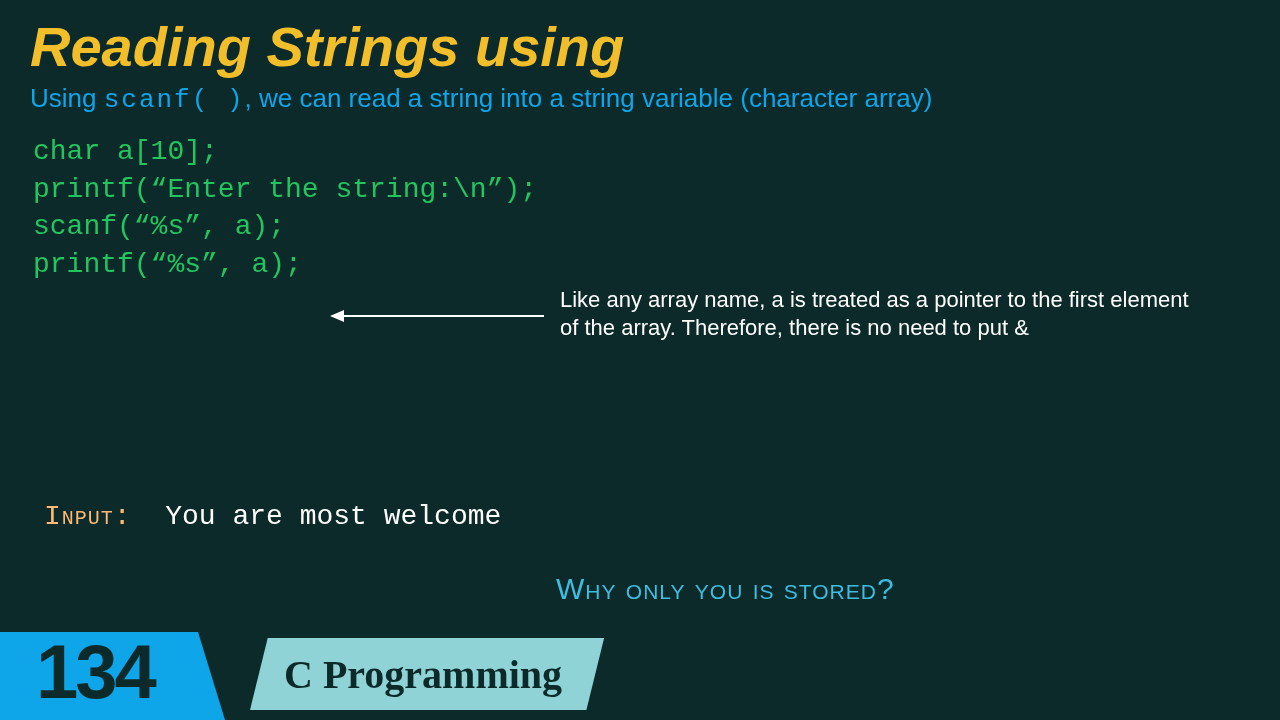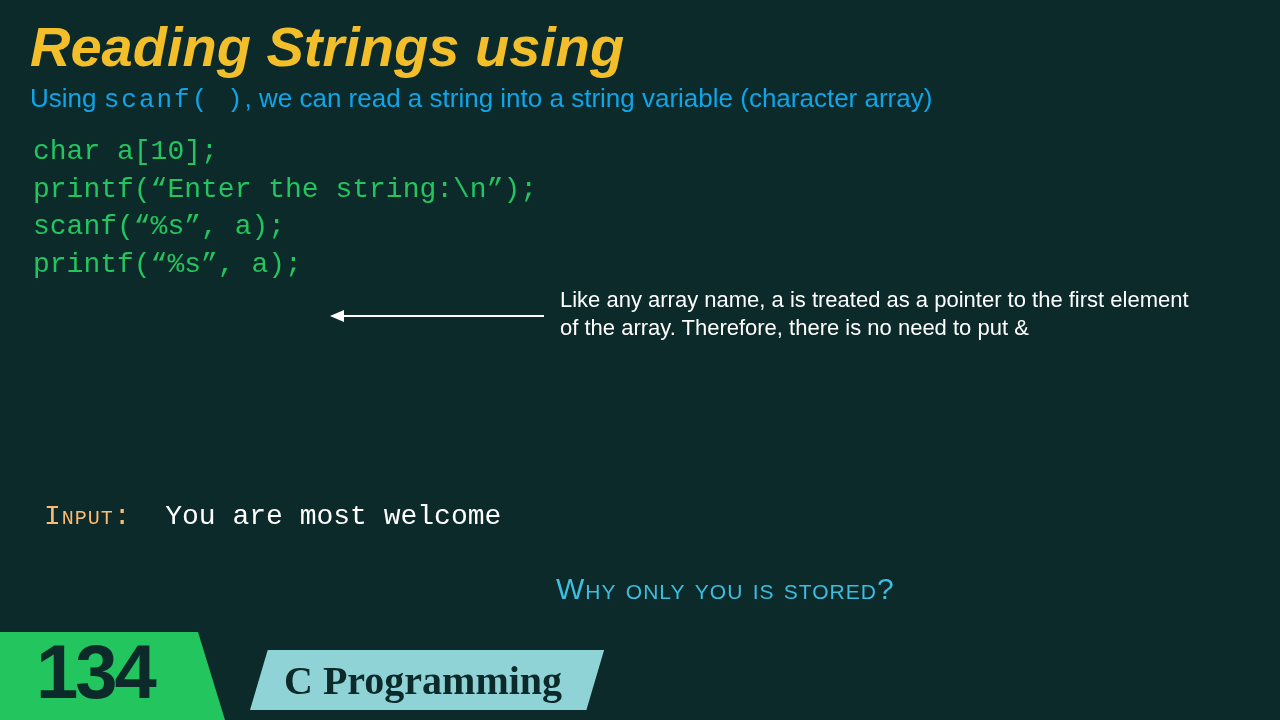--- a/index.html
+++ b/index.html
@@ -83,39 +83,39 @@
     bottom: 0;
     height: 90px;
     width: 100%;
   }
   .yellow-badge {
     position: absolute;
     left: 0;
     bottom: 0;
     width: 225px;
     height: 88px;
-    background: #22c55e;
+    background: #0ea5e9;
     clip-path: polygon(0 0, 88% 0, 100% 100%, 0 100%);
     margin-top: 40px;
   }
   .yellow-badge .num {
     position: absolute;
     left: 36px;
     top: -4px;
     font-family: "Arial Black", Impact, sans-serif;
     font-size: 76px;
     font-weight: 900;
     color: #0d2a2a;
     letter-spacing: -3px;
   }
   .teal-badge {
     position: absolute;
     left: 250px;
     bottom: 10px;
-    height: 60px;
+    height: 72px;
     background: #8fd3d6;
     clip-path: polygon(5% 0, 100% 0, 95% 100%, 0 100%);
     padding: 0 42px 0 34px;
     display: flex;
     align-items: center;
   }
   .teal-badge .txt {
     font-family: "Comic Sans MS", cursive;
     font-size: 40px;
     font-weight: bold;

